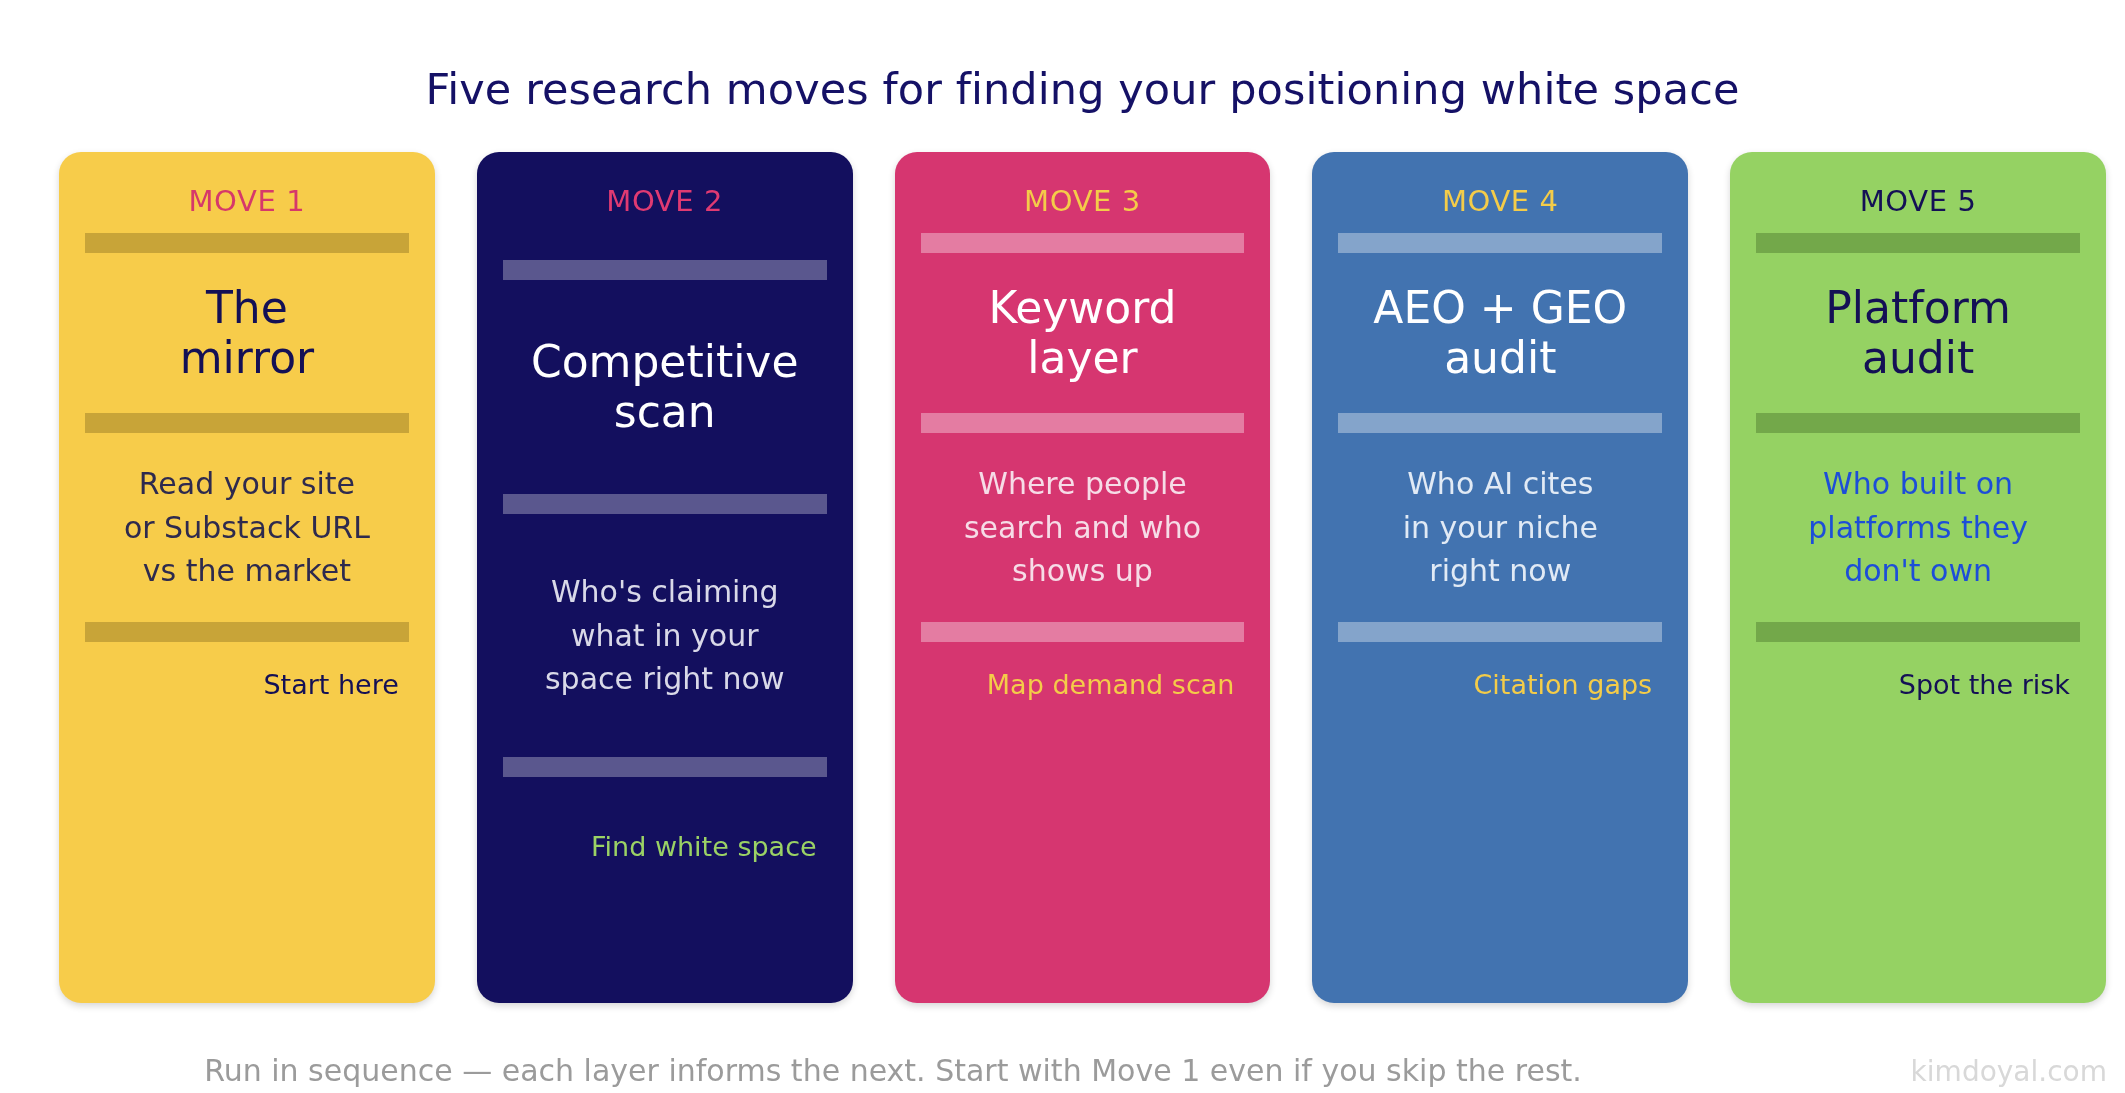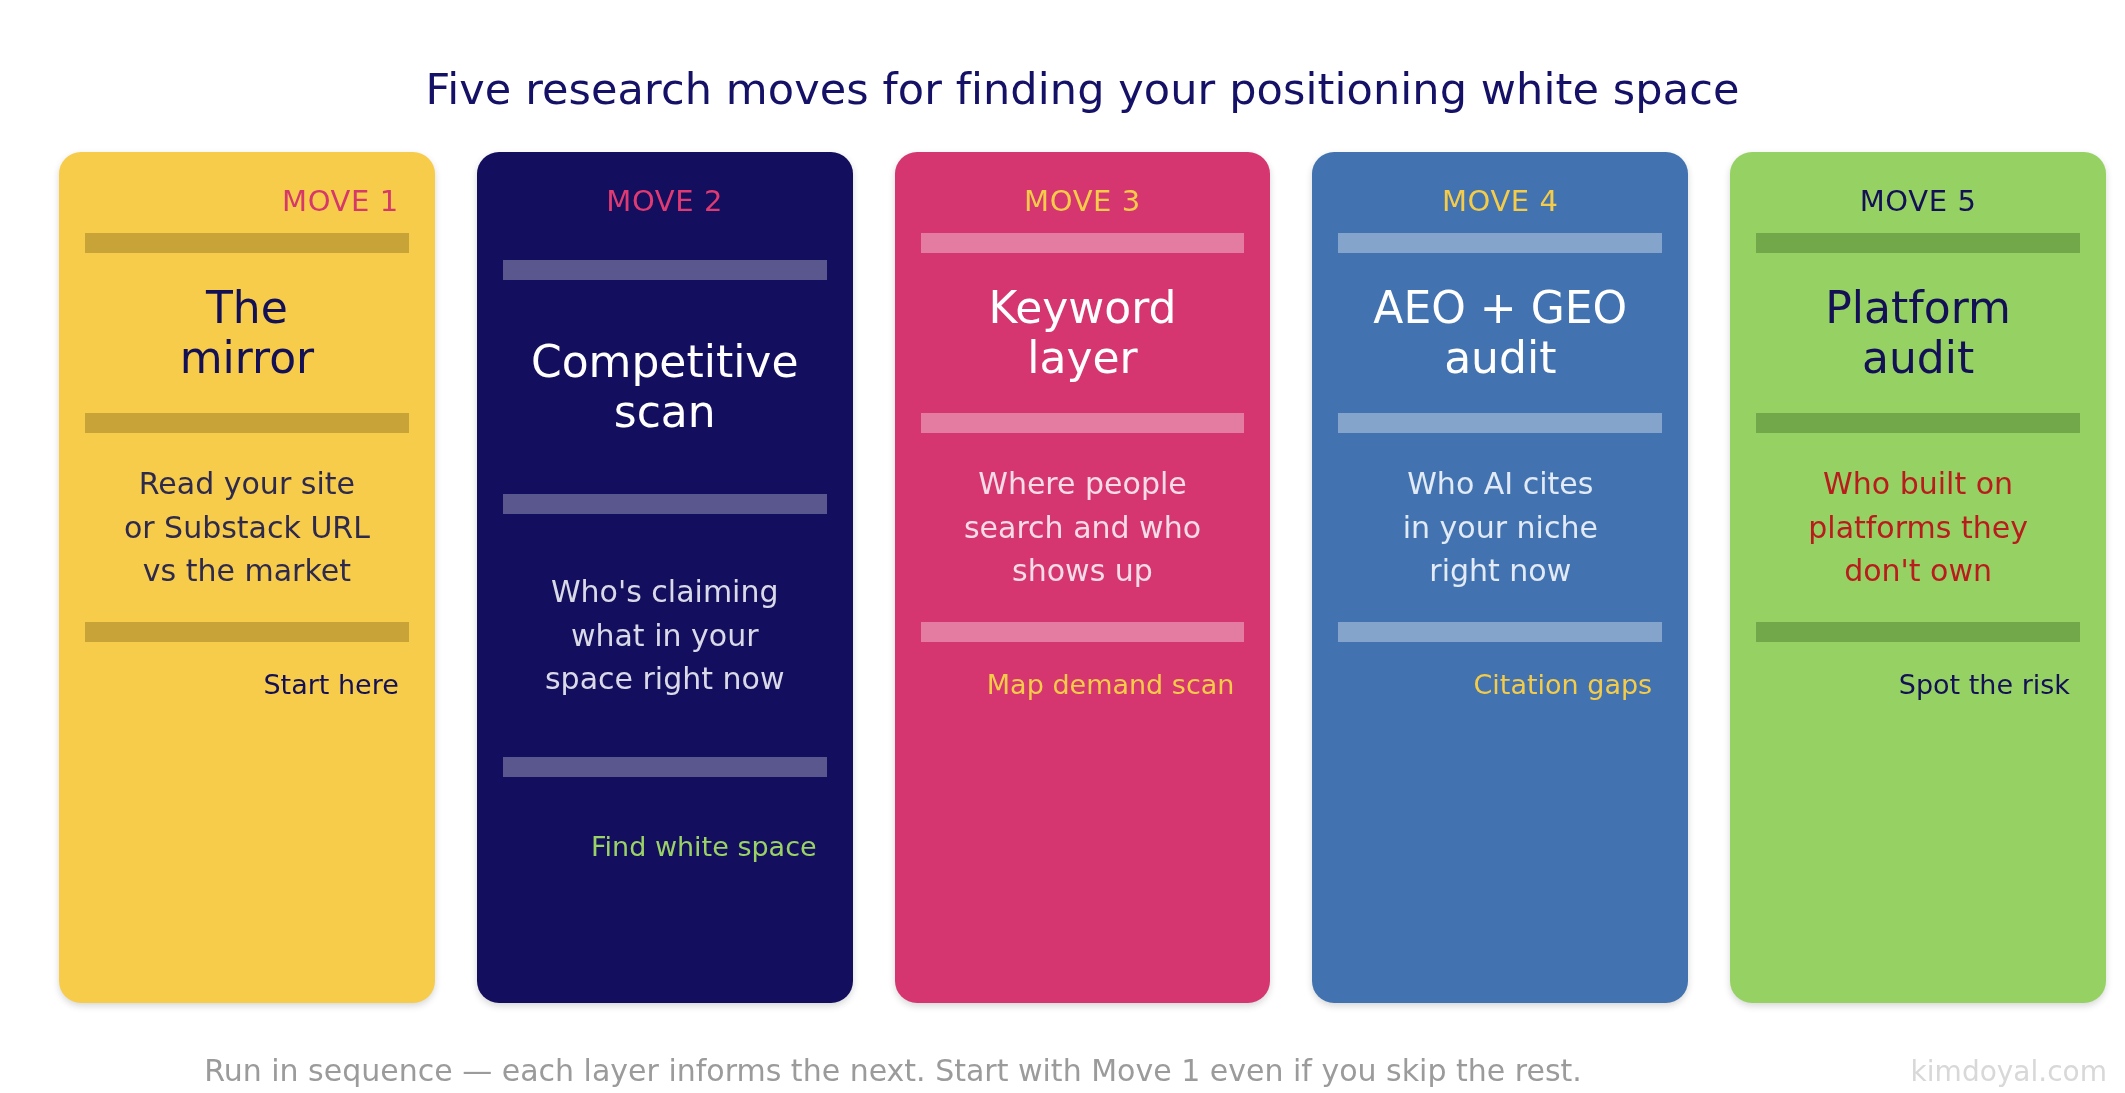--- a/index.html
+++ b/index.html
@@ -121,21 +121,21 @@
 </style>
 </head>
 <body>
 
 <div id="infographic">
 
   <h1 class="page-title">Five research moves for finding your positioning white space</h1>
 
   <div class="card-row" id="card-row">
       <div class="card" style="background: rgb(247, 204, 74);">
-        <div class="card-move" style="color: rgb(214, 56, 106); text-align: right;">MOVE 1</div>
+        <div class="card-move" style="color: rgb(214, 56, 106);">MOVE 1</div>
         <hr class="divider" style="background: rgba(80, 60, 10, 0.28);">
         <div class="card-title" style="color: rgb(20, 16, 85);">The
 mirror</div>
         <hr class="divider" style="background: rgba(80, 60, 10, 0.28);">
         <div class="card-desc" style="color: rgb(46, 42, 78);">Read your site
 or Substack URL
 vs the market</div>
         <hr class="divider" style="background: rgba(80, 60, 10, 0.28);">
         <div class="card-action" style="color: rgb(20, 16, 85);">Start here</div>
       </div>
@@ -174,21 +174,21 @@
 right now</div>
         <hr class="divider" style="background: rgba(255, 255, 255, 0.35);">
         <div class="card-action" style="color: rgb(244, 204, 73);">Citation gaps</div>
       </div>
       <div class="card" style="background: rgb(149, 210, 99);">
         <div class="card-move" style="color: rgb(20, 16, 85);">MOVE 5</div>
         <hr class="divider" style="background: rgba(30, 60, 10, 0.28);">
         <div class="card-title" style="color: rgb(20, 16, 85);">Platform
 audit</div>
         <hr class="divider" style="background: rgba(30, 60, 10, 0.28);">
-        <div class="card-desc" style="color: #b91c1c;">Who built on
+        <div class="card-desc" style="color: #1d4ed8;">Who built on
 platforms they
 don't own</div>
         <hr class="divider" style="background: rgba(30, 60, 10, 0.28);">
         <div class="card-action" style="color: rgb(20, 16, 85);">Spot the risk</div>
       </div>
     </div>
 
   <div class="footer-note">Run in sequence — each layer informs the next. Start with Move 1 even if you skip the rest.</div>
 
   <div class="footer-brand">kimdoyal.com</div>

